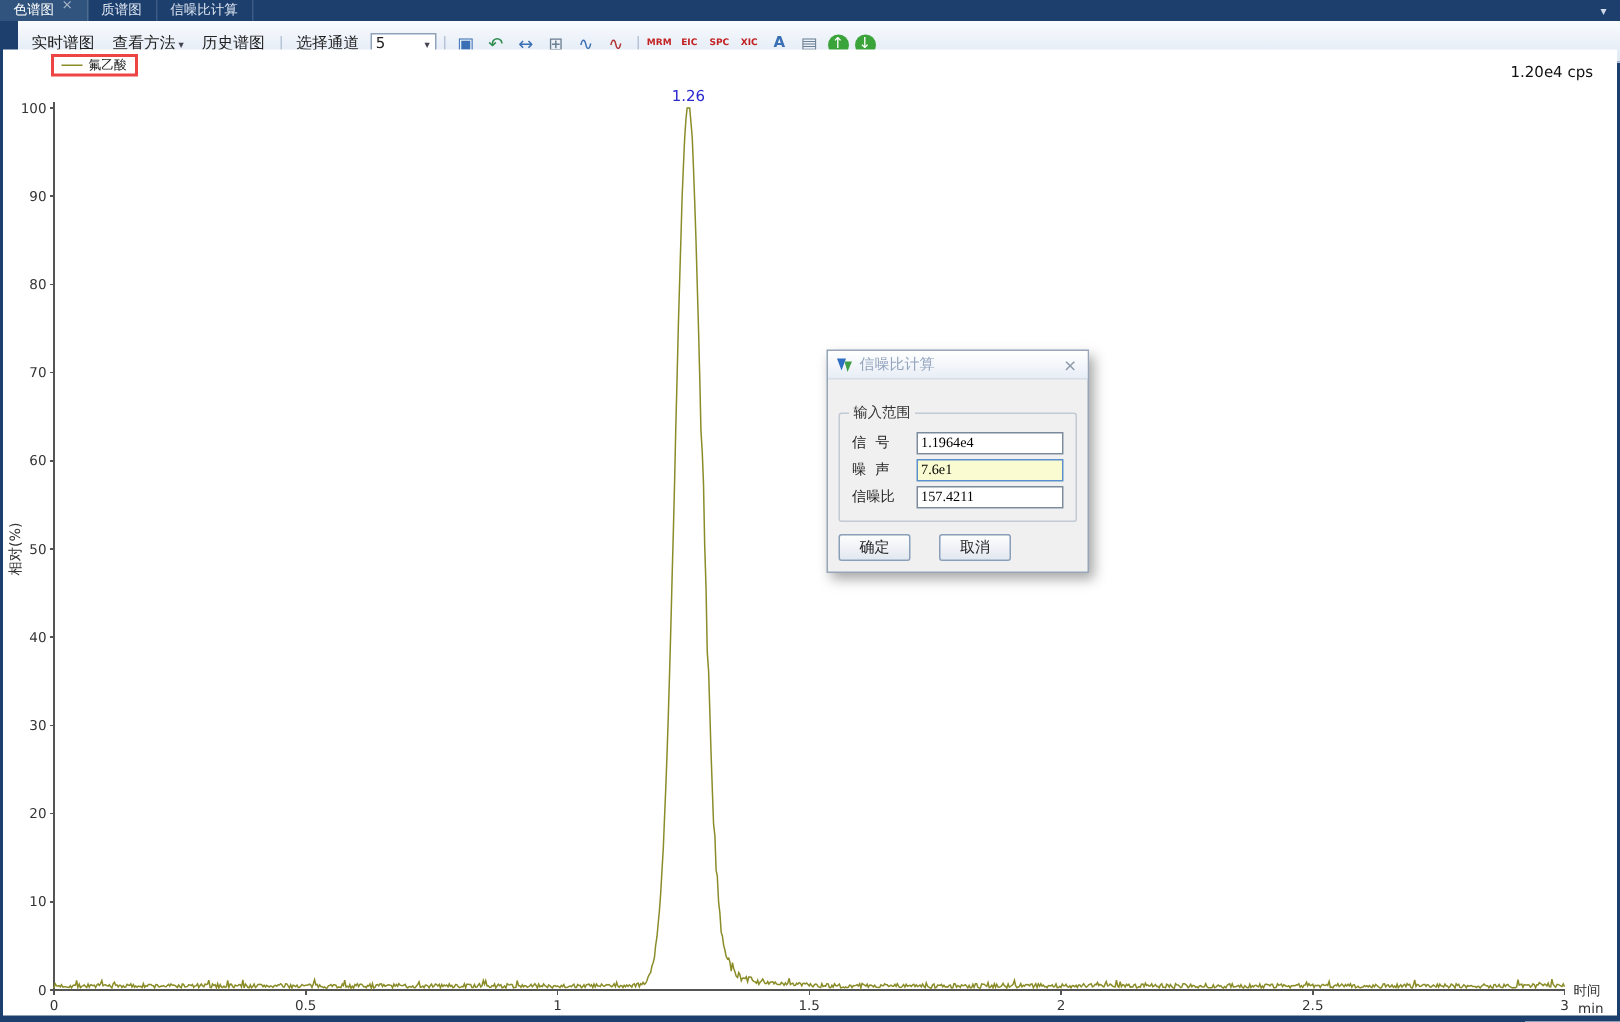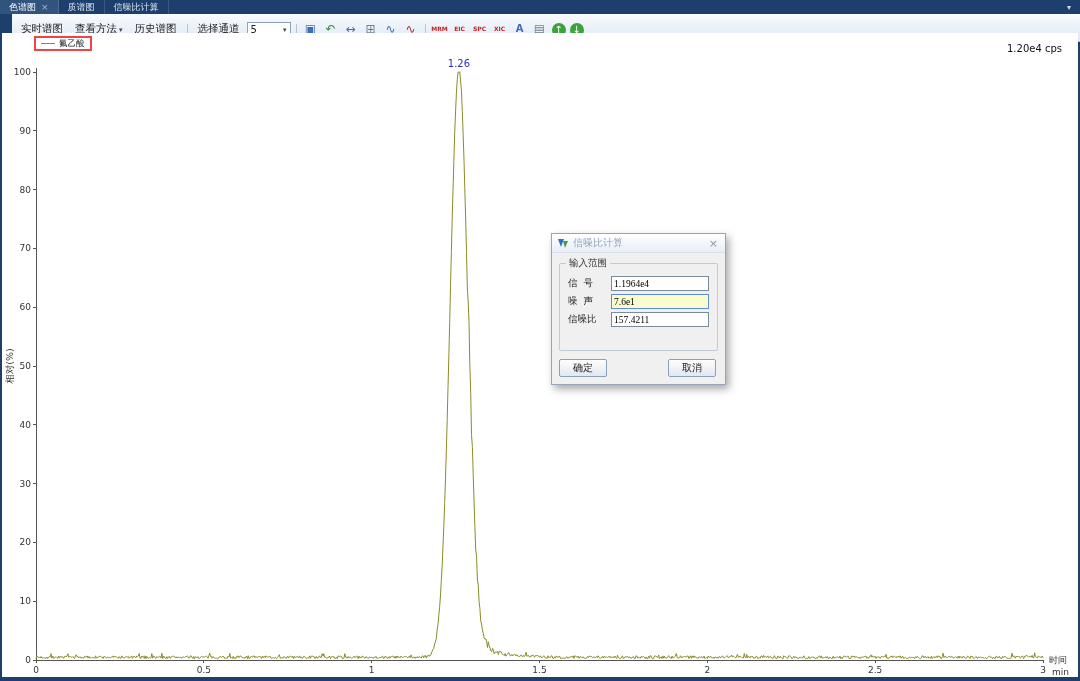--- a/index.html
+++ b/index.html
@@ -5,21 +5,21 @@
   html,body{margin:0;padding:0}
   body{
     width:1080px;height:681px;position:relative;overflow:hidden;
     background:#1d3f6e;
     font-family:"DejaVu Sans", sans-serif;
     -webkit-font-smoothing:antialiased;
   }
   
   .tabbar{position:absolute;top:0;left:0;right:0;height:14px;background:#1d3f6e;
     display:flex;align-items:stretch;color:#dfe7f2;font-size:9px;user-select:none}
-  .tab{display:flex;align-items:center;gap:5px;padding:0 9px;border-right:1px solid rgba(255,255,255,.14);cursor:default}
+  .tab{display:flex;gap:5px;padding:0 9px;border-right:1px solid rgba(255,255,255,.14);cursor:default}
   .tab.active{background:#30547e;color:#ffffff}
   .tab .close{color:#aab8cc;font-size:9px;line-height:9px}
   .tab-overflow{margin-left:auto;display:flex;align-items:center;padding:0 9px;color:#cfd9e8;font-size:8px}
   
   .toolbar{position:absolute;top:14px;left:12px;right:0;height:19px;
     background:linear-gradient(#f9fbfe,#dfe8f4);border-bottom:1px solid #b6c4d8;
     display:flex;align-items:flex-end;font-size:10.5px;color:#222;padding:4px 4px;gap:2px;white-space:nowrap}
   .tbtn{padding:1px 5px;border-radius:2px}
   .caret{font-size:7px;color:#445;margin-left:2px}
   .sep{width:1px;height:13px;background:#b6c4d8;margin:0 3px}
@@ -40,32 +40,32 @@
   .legend .swatch{width:14px;height:0;border-top:1px solid #8a8c28}
   .maxcps{position:absolute;right:16px;top:10px;font-size:10px;color:#111}
   
   .dialog{position:absolute;left:551px;top:233px;width:173px;background:#f0f0f0;
     border:1px solid #96a6b8;box-shadow:3px 4px 8px rgba(0,0,0,.35);font-size:10px;color:#222}
   .dlg-title{height:18px;background:linear-gradient(#ffffff,#e8eef6);display:flex;align-items:center;
     padding:0 5px;gap:4px;border-bottom:1px solid #d6dee8}
   .dlg-title .txt{color:#93a4bd;font-size:10px}
   .dlg-close{margin-left:auto;color:#8b98a8;font-size:11px;padding:0 2px}
   .dlg-body{padding:6px 7px 7px}
-  .group{border:1px solid #c2cad4;border-radius:2px;position:relative;padding:9px 8px 20px;margin-bottom:8px;margin-top:4px}
+  .group{border:1px solid #c2cad4;border-radius:2px;position:relative;padding:9px 8px 5px;margin-bottom:8px;margin-top:16px}
   .group-label{position:absolute;top:-7px;left:6px;background:#f0f0f0;padding:0 3px;font-size:9.5px;color:#333}
   .frow{display:flex;align-items:center;margin:3px 0;gap:5px}
   .flabel{width:38px;font-size:9.5px;white-space:pre}
   .finput{flex:1;min-width:0;height:13px;border:1px solid #7b8b9b;background:#fff;font-size:9.5px;
     padding:0 2px;font-family:Liberation Serif, serif;box-sizing:content-box}
   .finput.noise{background:#fbfbd2;border-color:#5b8fd0}
   .type-row{display:flex;justify-content:space-evenly;align-items:center;padding:2px 0 3px}
   .type-pair{display:flex;align-items:center;gap:5px}
   .radio{width:9px;height:9px;border:1px solid #5a6a7a;border-radius:50%;background:#fff;position:relative}
   .radio.checked::after{content:"";position:absolute;left:2px;top:2px;right:2px;bottom:2px;background:#1b1b1b;border-radius:50%}
-  .btn-row{display:flex;justify-content:space-between;gap:9px;margin-top:2px;padding-right:2px}
+  .btn-row{display:flex;justify-content:flex-start;gap:19px;margin-top:2px;padding-right:2px}
   .btn{width:46px;height:16px;border:1px solid #8aa0ba;border-radius:2px;
     background:linear-gradient(#fdfdfd,#e2e8f0);font-size:10px;display:flex;align-items:center;justify-content:center}
 </style>
 </head>
 <body>
 
 <div class="tabbar">
   <div class="tab active">
     <span>色谱图</span>
     <span class="close">×</span>

